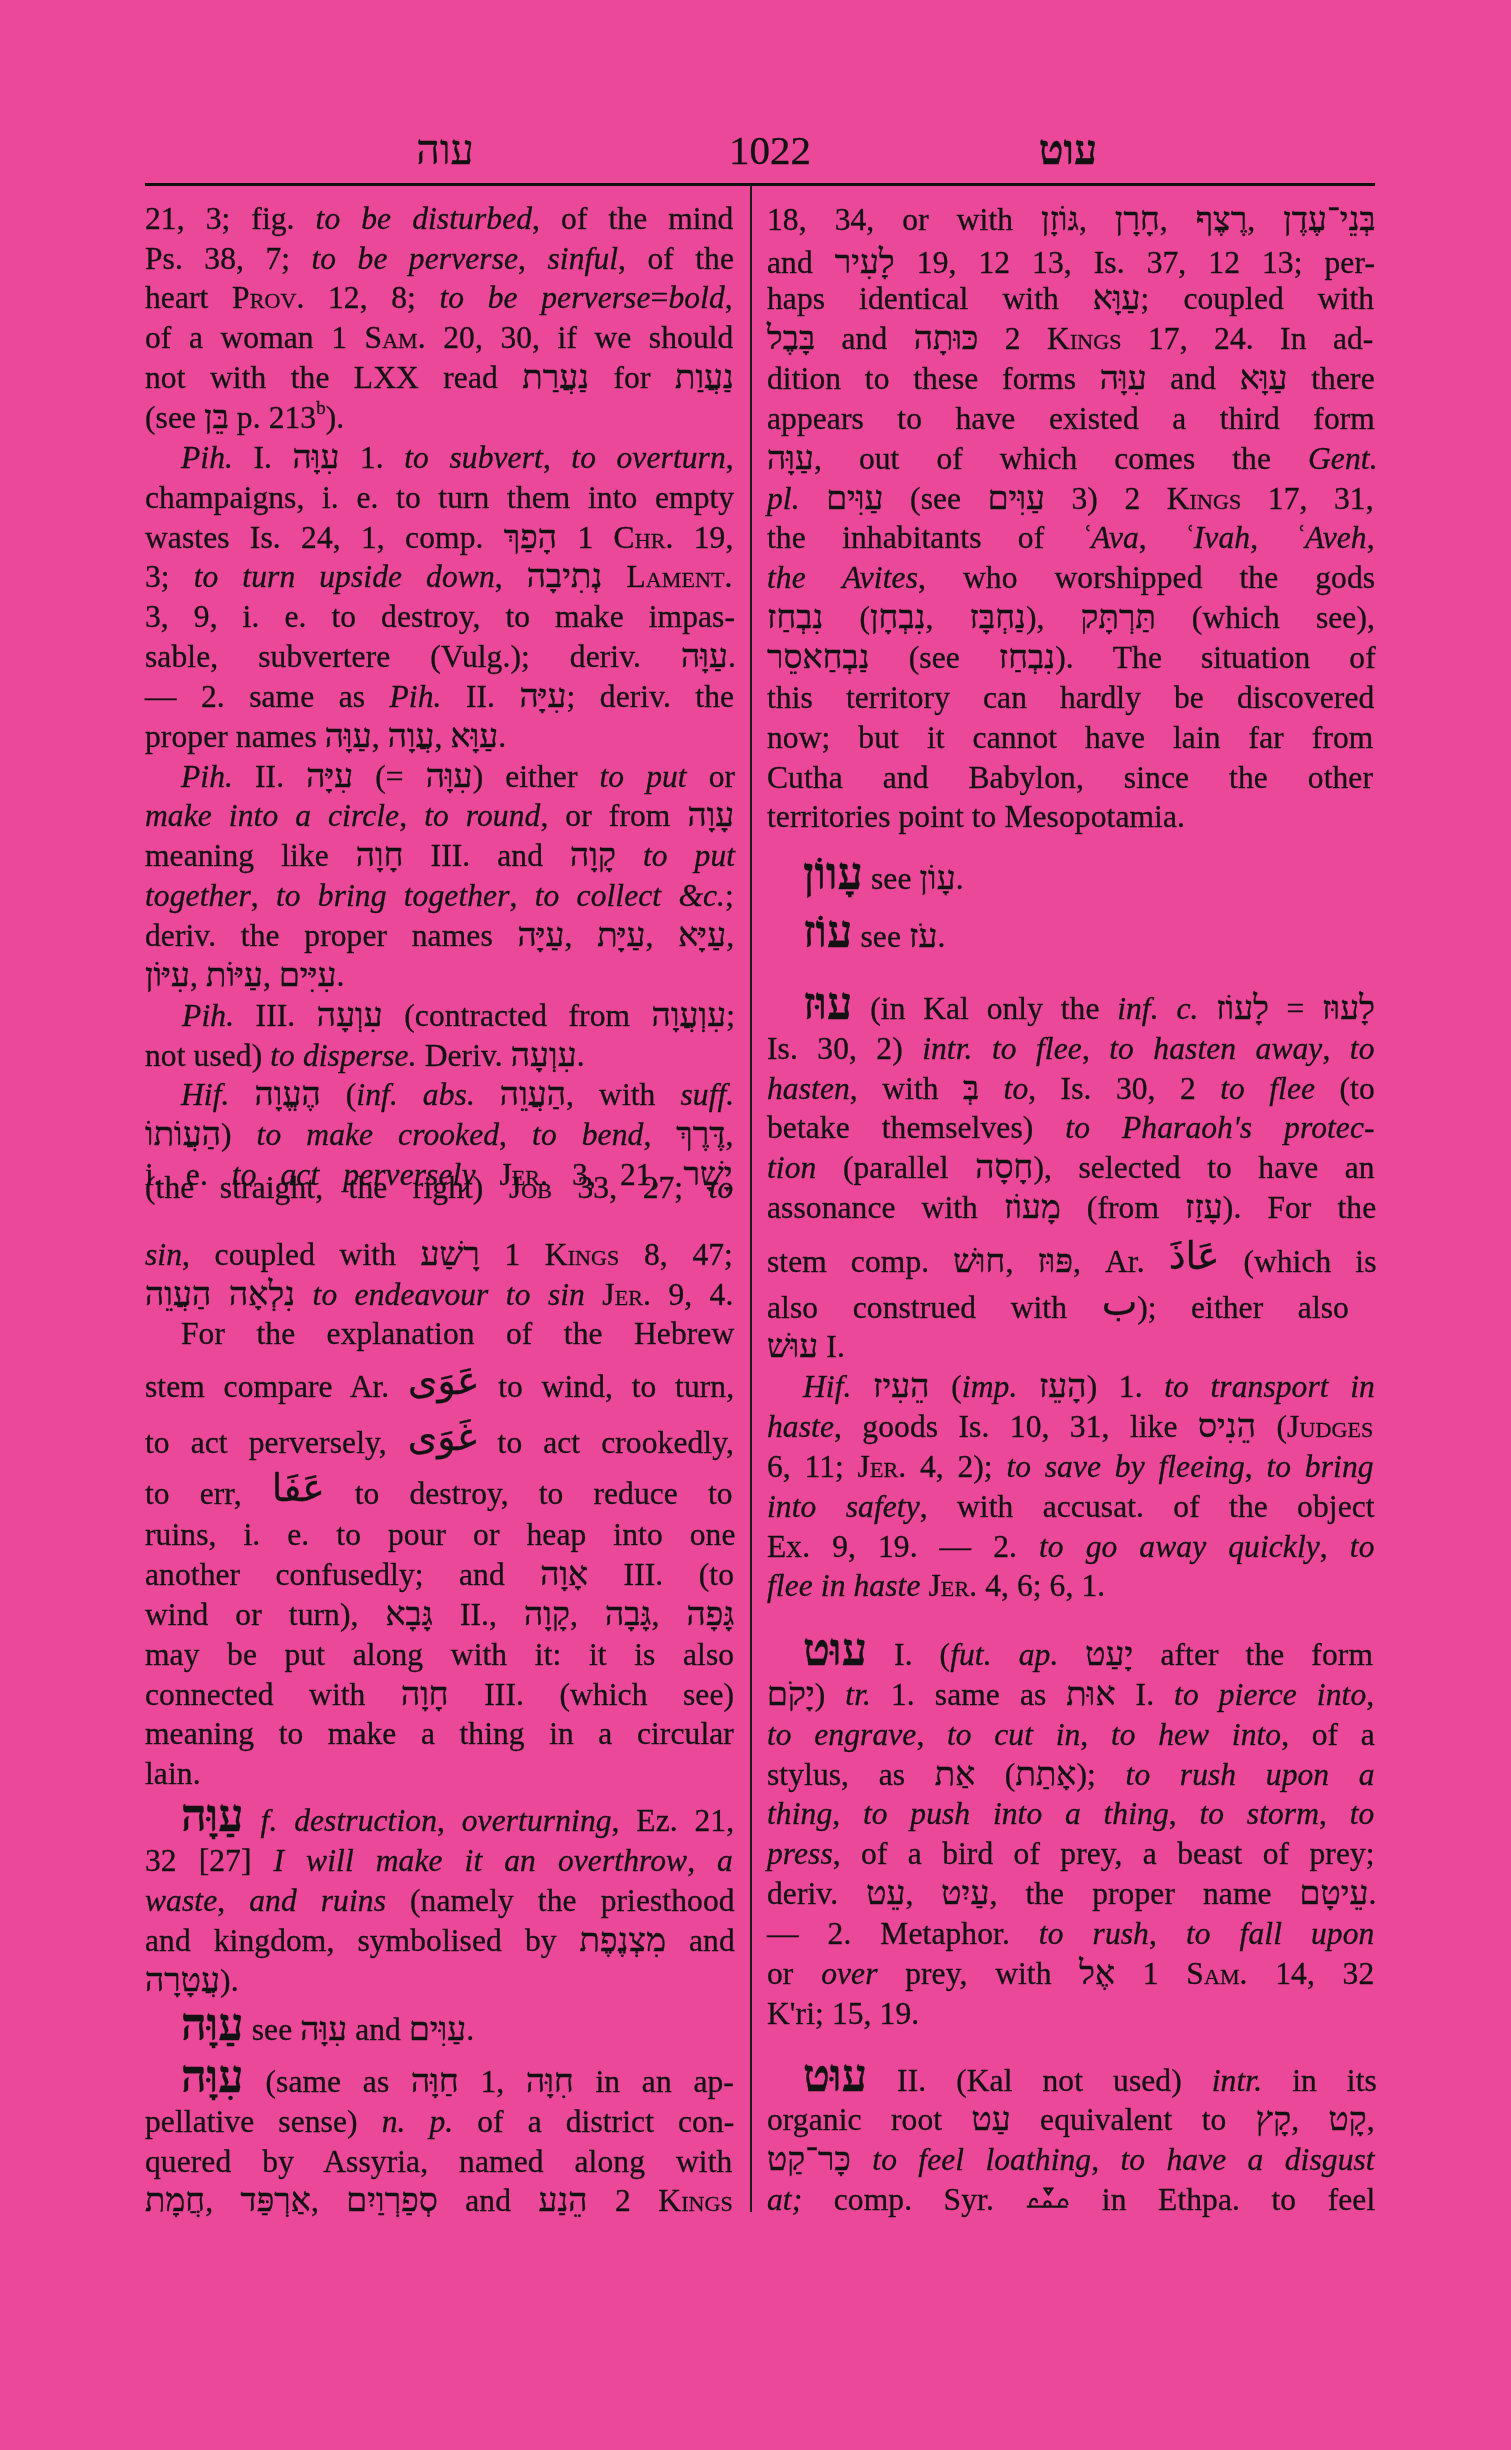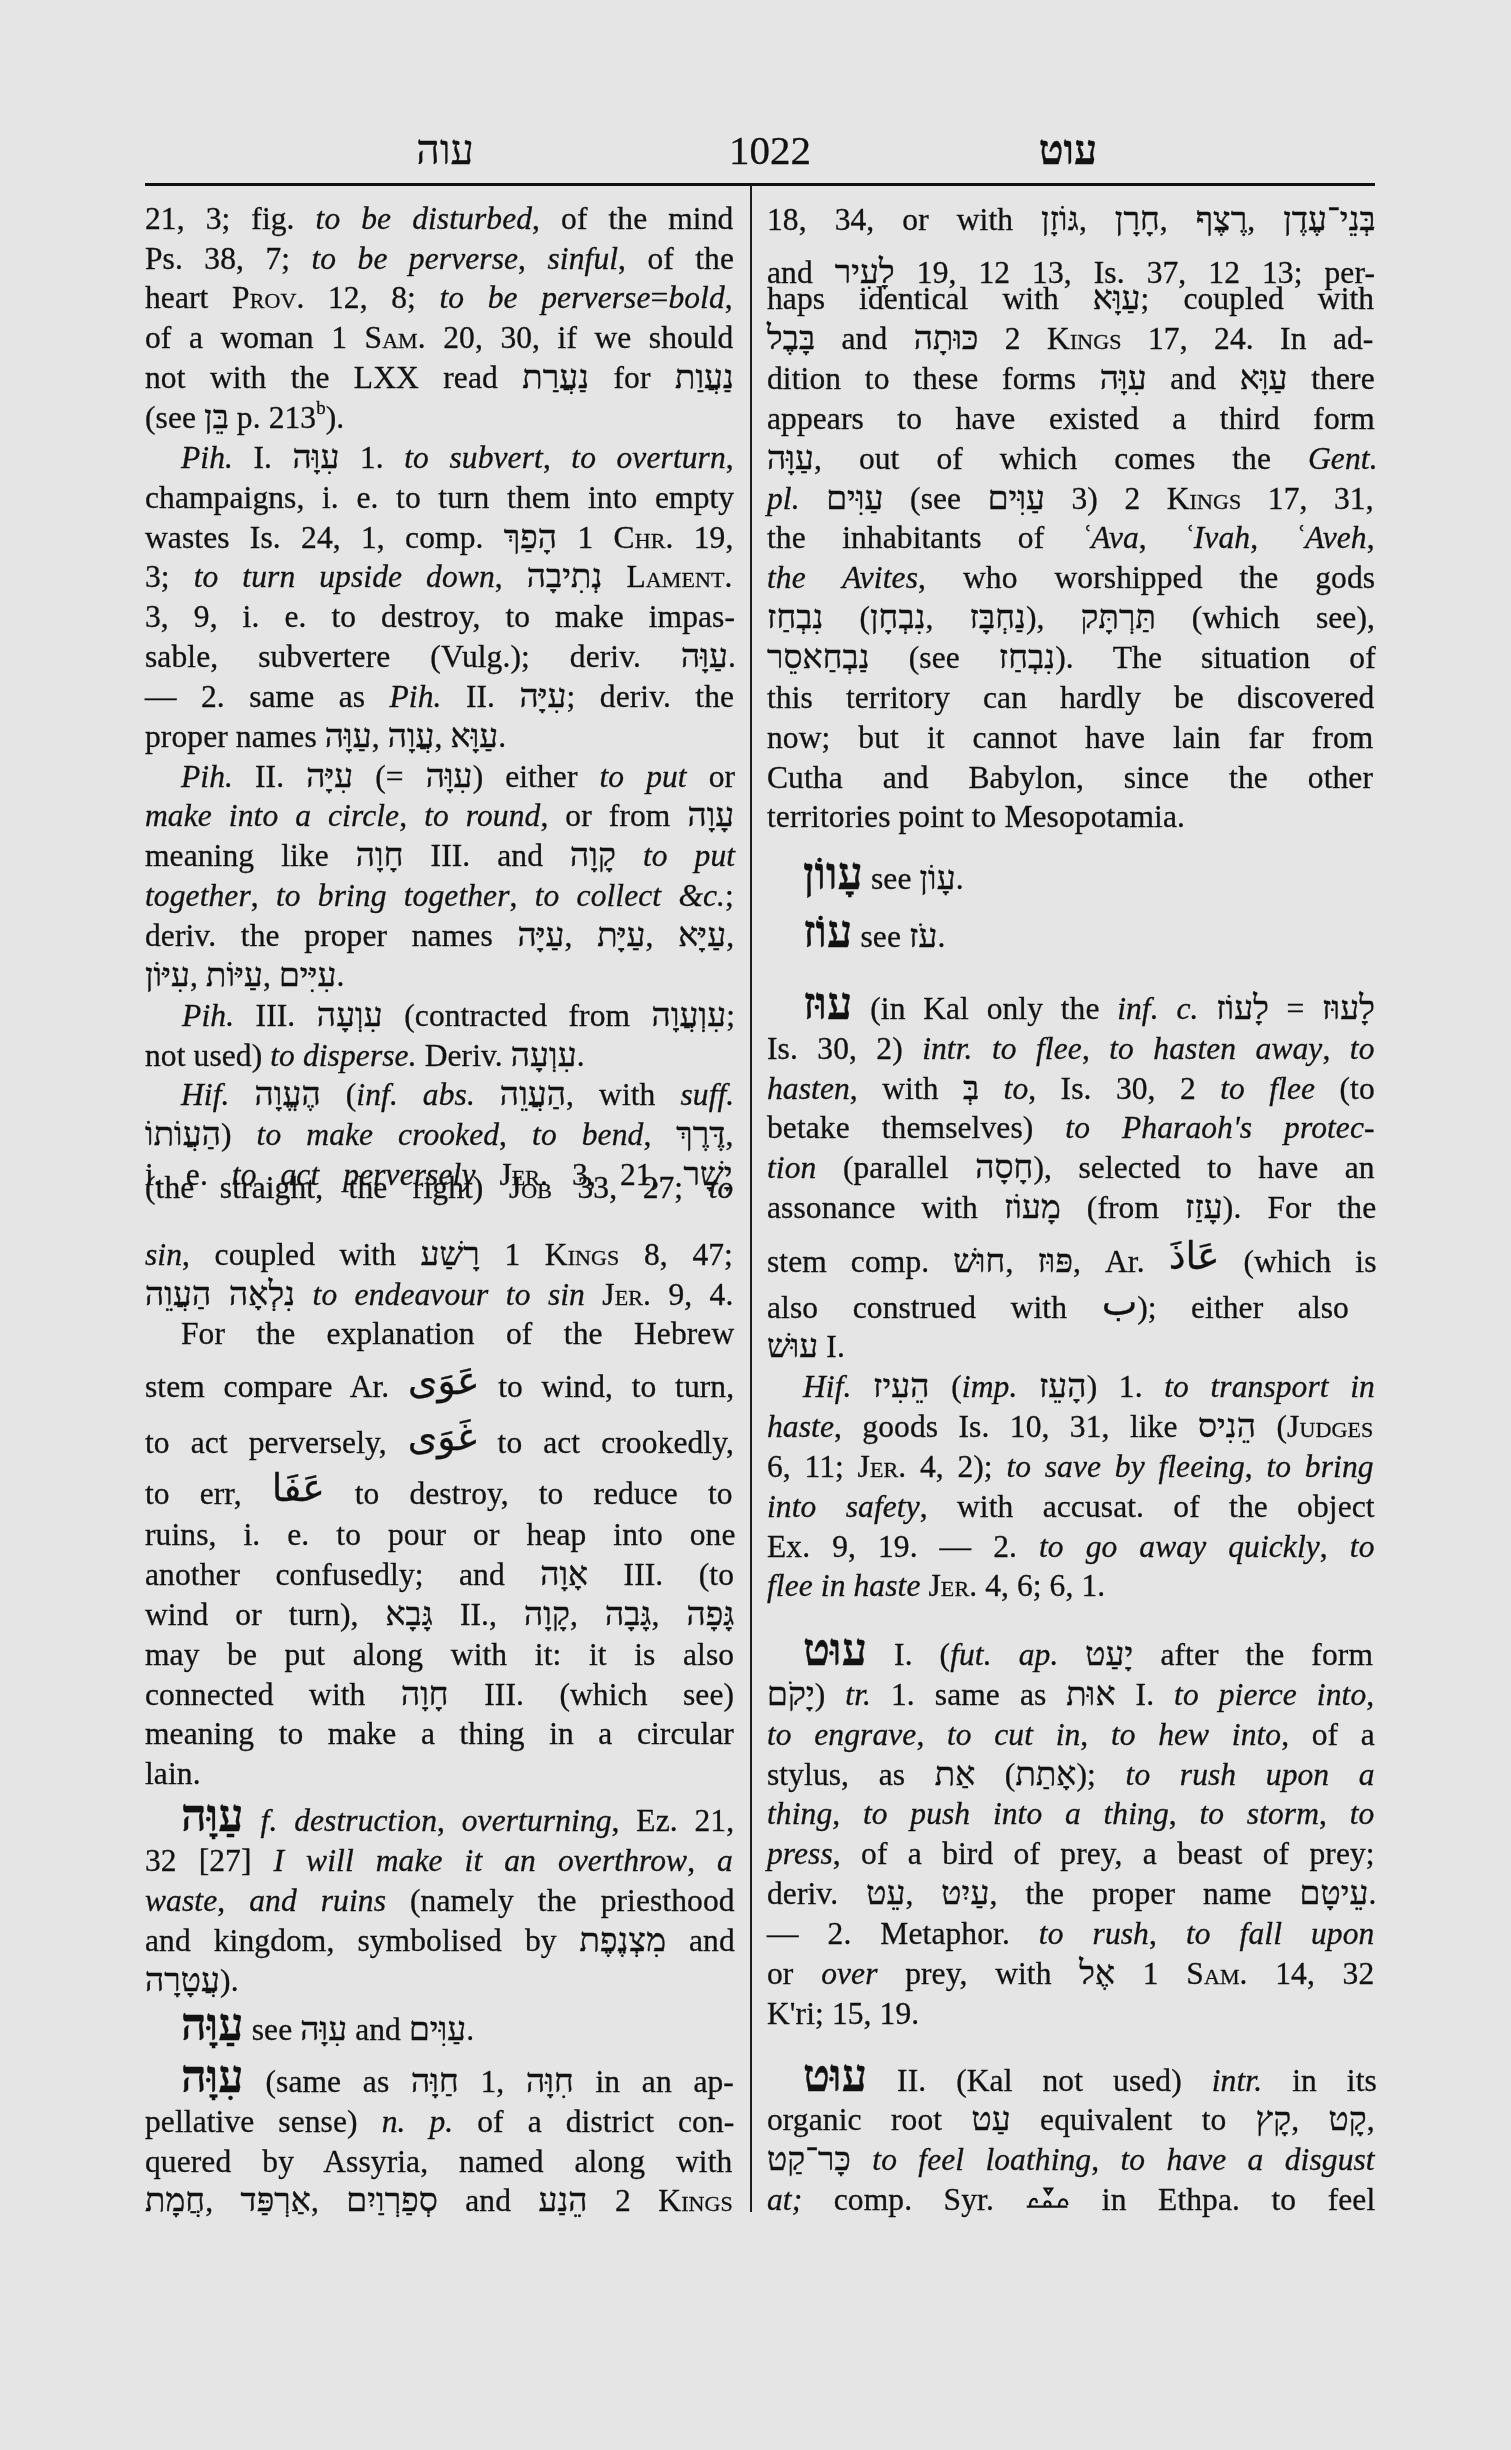--- a/index.html
+++ b/index.html
@@ -1,20 +1,20 @@
 <!DOCTYPE html>
 <html style="font-size:14.4px"><head>
 <meta charset="utf-8">
 <style>
   html, body { margin: 0; padding: 0; background: #ffffff; }
   #page {
     position: relative;
     width: 1512px;
     height: 2450px;
-    background: #e5e5e5;
+    background: #ec4899;
     overflow: hidden;
     color: #121212;
     font-family: "Liberation Serif", "DejaVu Serif", serif;
     -webkit-text-stroke: 0.3px #121212;
   }
   .hdr {
     position: absolute;
     top: 123px;
     height: 54px;
     line-height: 54px;
@@ -127,21 +127,21 @@
       <div class="ln" style="top: 1921px; left: 145px; width: 590px;"><span class="lt" style="word-spacing: 15px;"><span class="sg-r">and kingdom, symbolised by </span><span class="sg-h" dir="rtl">מִצְנֶפֶת</span><span class="sg-r"> and</span></span></div>
       <div class="ln end" style="top: 1961px; left: 145px; width: 590px;"><span class="lt"><span class="sg-h" dir="rtl">עֲטָרָה</span><span class="sg-r">).</span></span></div>
       <div class="ln end" style="top: 2010px; left: 181px; width: 554px;"><span class="lt"><span class="sg-hw" dir="rtl">עַוָּה</span><span class="sg-r"> see </span><span class="sg-h" dir="rtl">עִוָּה</span><span class="sg-r"> and </span><span class="sg-h" dir="rtl">עַוִּים</span><span class="sg-r">.</span></span></div>
       <div class="ln" style="top: 2062px; left: 181px; width: 554px;"><span class="lt" style="word-spacing: 13.7px;"><span class="sg-hw" dir="rtl">עִוָּה</span><span class="sg-r"> (same as </span><span class="sg-h" dir="rtl">חַוָּה</span><span class="sg-r"> 1, </span><span class="sg-h" dir="rtl">חִוָּה</span><span class="sg-r"> in an ap-</span></span></div>
       <div class="ln" style="top: 2102px; left: 145px; width: 590px;"><span class="lt" style="word-spacing: 16px;"><span class="sg-r">pellative sense) </span><span class="sg-i">n. p.</span><span class="sg-r"> of a district con-</span></span></div>
       <div class="ln" style="top: 2142px; left: 145px; width: 590px;"><span class="lt" style="word-spacing: 23px;"><span class="sg-r">quered by Assyria, named along with</span></span></div>
       <div class="ln" style="top: 2181px; left: 145px; width: 590px;"><span class="lt" style="word-spacing: 19.4px;"><span class="sg-h" dir="rtl">חֲמָת</span><span class="sg-r">, </span><span class="sg-h" dir="rtl">אַרְפַּד</span><span class="sg-r">, </span><span class="sg-h" dir="rtl">סְפַרְוַיִם</span><span class="sg-r"> and </span><span class="sg-h" dir="rtl">הֵנַע</span><span class="sg-r"> 2 </span><span class="sg-sc">Kings</span></span></div>
     </div>
     <div>
       <div class="ln" style="top: 200px; left: 767px; width: 609px;"><span class="lt" style="word-spacing: 20px;"><span class="sg-r">18, 34, or with </span><span class="sg-h" dir="rtl">גּוֹזָן</span><span class="sg-r">, </span><span class="sg-h" dir="rtl">חָרָן</span><span class="sg-r">, </span><span class="sg-h" dir="rtl">רֶצֶף</span><span class="sg-r">, </span><span class="sg-h" dir="rtl">בְּנֵי־עֶדֶן</span></span></div>
-      <div class="ln" style="top: 253px; left: 767px; width: 609px;"><span class="lt" style="word-spacing: 14px;"><span class="sg-r">and </span><span class="sg-h" dir="rtl">לָעִיר</span><span class="sg-r"> 19, 12 13, Is. 37, 12 13; per-</span></span></div>
+      <div class="ln" style="top: 243px; left: 767px; width: 609px;"><span class="lt" style="word-spacing: 14px;"><span class="sg-r">and </span><span class="sg-h" dir="rtl">לָעִיר</span><span class="sg-r"> 19, 12 13, Is. 37, 12 13; per-</span></span></div>
       <div class="ln" style="top: 279px; left: 767px; width: 609px;"><span class="lt" style="word-spacing: 26px;"><span class="sg-r">haps identical with </span><span class="sg-h" dir="rtl">עַוָּא</span><span class="sg-r">; coupled with</span></span></div>
       <div class="ln" style="top: 319px; left: 767px; width: 609px;"><span class="lt" style="word-spacing: 18.4px;"><span class="sg-h" dir="rtl">בָּבֶל</span><span class="sg-r"> and </span><span class="sg-h" dir="rtl">כּוּתָה</span><span class="sg-r"> 2 </span><span class="sg-sc">Kings</span><span class="sg-r"> 17, 24.  In ad-</span></span></div>
       <div class="ln" style="top: 359px; left: 767px; width: 609px;"><span class="lt" style="word-spacing: 15.7px;"><span class="sg-r">dition to these forms </span><span class="sg-h" dir="rtl">עִוָּה</span><span class="sg-r"> and </span><span class="sg-h" dir="rtl">עַוָּא</span><span class="sg-r"> there</span></span></div>
       <div class="ln" style="top: 399px; left: 767px; width: 609px;"><span class="lt" style="word-spacing: 25.5px;"><span class="sg-r">appears to have existed a third form</span></span></div>
       <div class="ln" style="top: 439px; left: 767px; width: 609px;"><span class="lt" style="word-spacing: 29px;"><span class="sg-h" dir="rtl">עַוָּה</span><span class="sg-r">, out of which comes the </span><span class="sg-i">Gent.</span></span></div>
       <div class="ln" style="top: 479px; left: 767px; width: 609px;"><span class="lt" style="word-spacing: 18.5px;"><span class="sg-i">pl.</span><span class="sg-r"> </span><span class="sg-h" dir="rtl">עַוִּים</span><span class="sg-r"> (see </span><span class="sg-h" dir="rtl">עַוִּים</span><span class="sg-r"> 3) 2 </span><span class="sg-sc">Kings</span><span class="sg-r"> 17, 31,</span></span></div>
       <div class="ln" style="top: 518px; left: 767px; width: 609px;"><span class="lt" style="word-spacing: 28.4px;"><span class="sg-r">the inhabitants of </span><span class="sg-i">ʿAva</span><span class="sg-r">, </span><span class="sg-i">ʿIvah</span><span class="sg-r">, </span><span class="sg-i">ʿAveh</span><span class="sg-r">,</span></span></div>
       <div class="ln" style="top: 558px; left: 767px; width: 609px;"><span class="lt" style="word-spacing: 29px;"><span class="sg-i">the Avites</span><span class="sg-r">, who worshipped the gods</span></span></div>
       <div class="ln" style="top: 598px; left: 767px; width: 609px;"><span class="lt" style="word-spacing: 28px;"><span class="sg-h" dir="rtl">נִבְחַז</span><span class="sg-r"> (</span><span class="sg-h" dir="rtl">נִבְחָן</span><span class="sg-r">, </span><span class="sg-h" dir="rtl">נַחְבָּז</span><span class="sg-r">), </span><span class="sg-h" dir="rtl">תַּרְתָּק</span><span class="sg-r"> (which see),</span></span></div>
       <div class="ln" style="top: 638px; left: 767px; width: 609px;"><span class="lt" style="word-spacing: 31px;"><span class="sg-h" dir="rtl">נַבְחַאסֵר</span><span class="sg-r"> (see </span><span class="sg-h" dir="rtl">נִבְחַז</span><span class="sg-r">).  The situation of</span></span></div>

